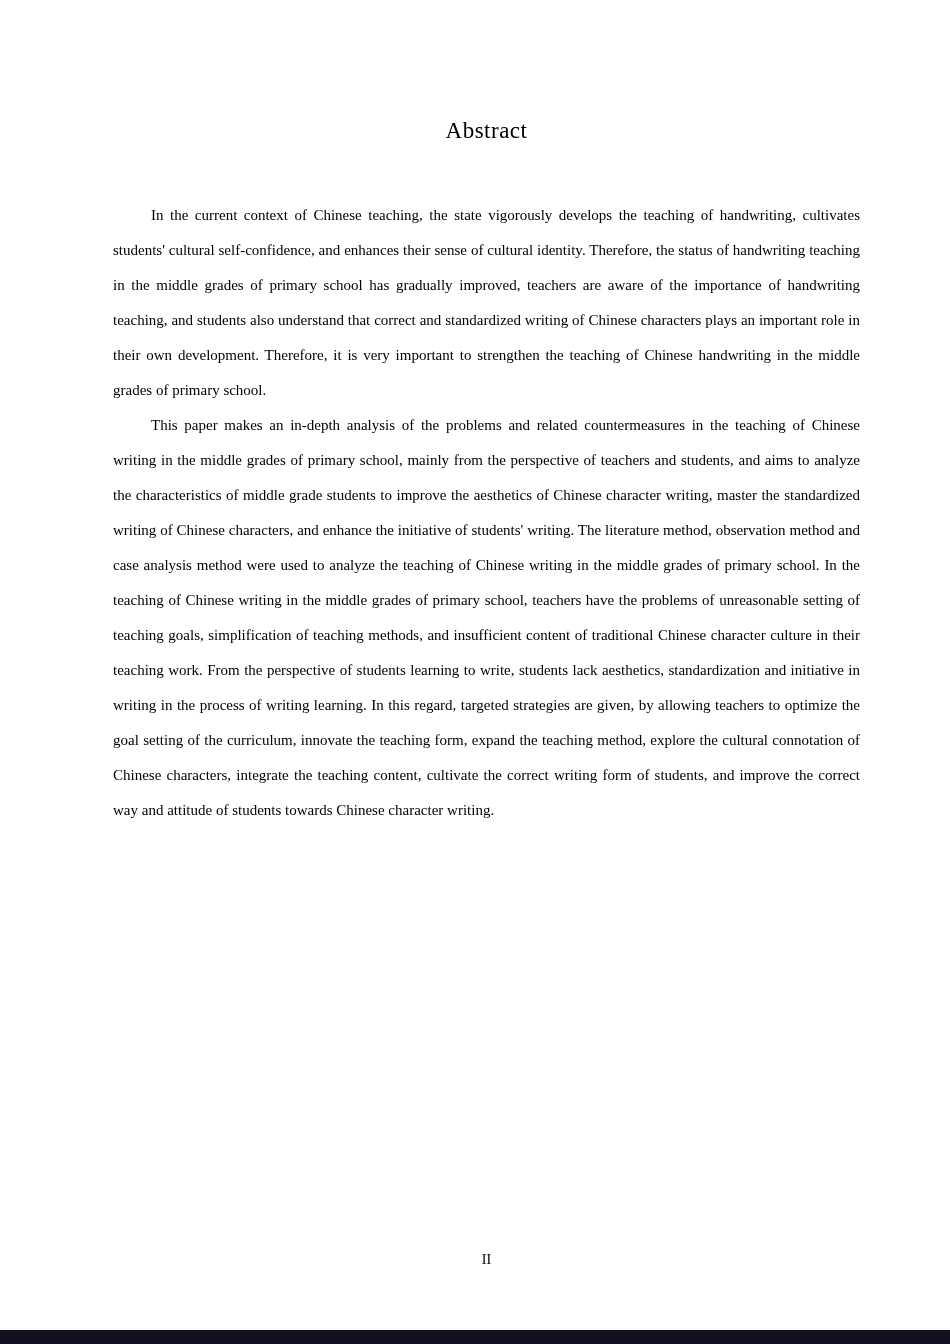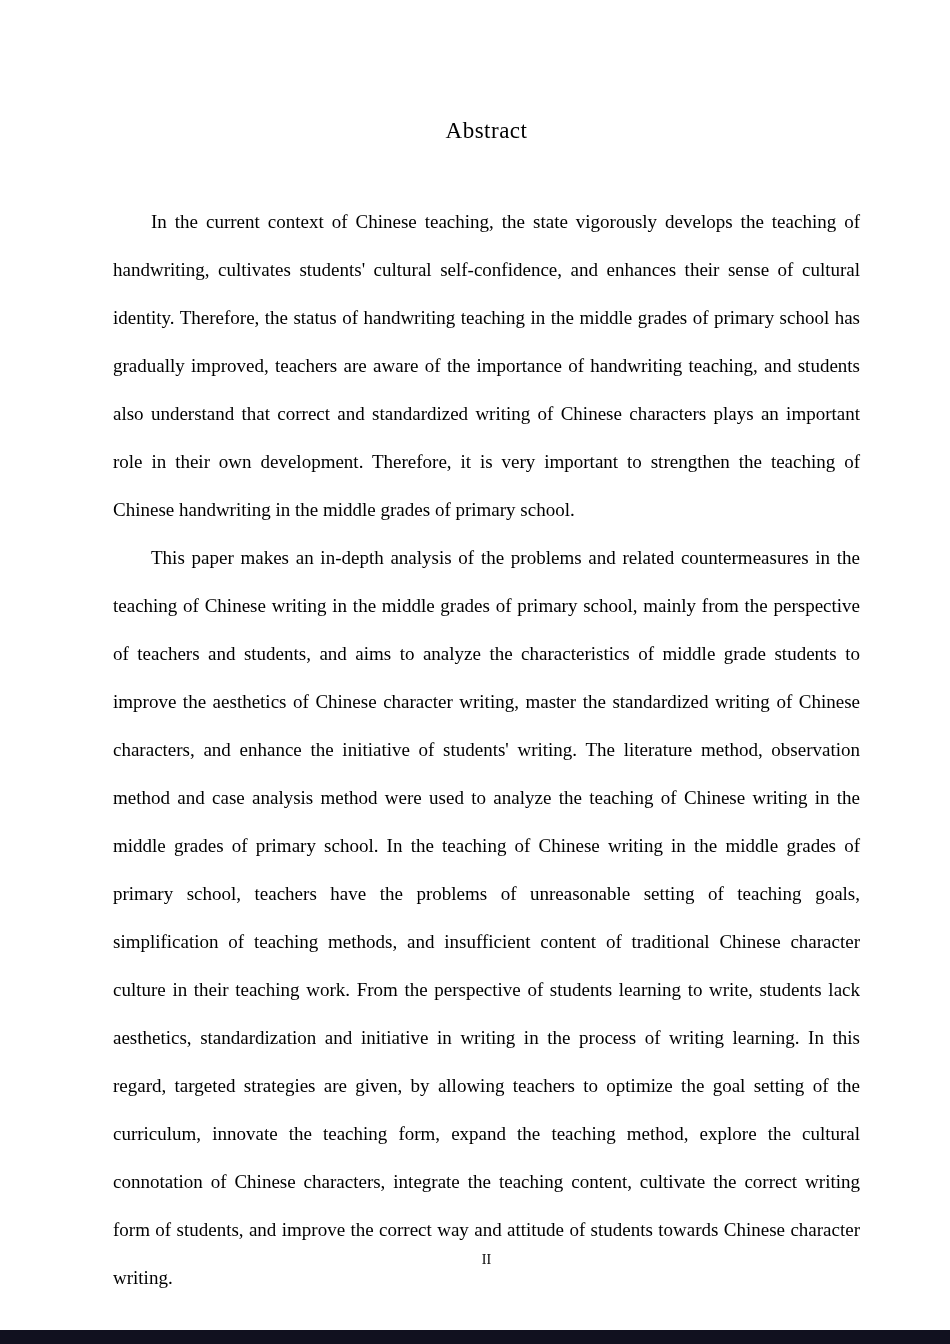--- a/index.html
+++ b/index.html
@@ -22,22 +22,22 @@
 
   .title {
     font-size: 23px;
     font-weight: 400;
     text-align: center;
     letter-spacing: 0.5px;
     margin-bottom: 54px;
   }
 
   .content {
-    font-size: 19px;
-    line-height: 48px;
+    font-size: 15px;
+    line-height: 35px;
     text-align: justify;
     text-justify: inter-word;
   }
 
   .para {
     text-indent: 38px;
   }
 
   .keywords {
     margin-top: 37.4px;

